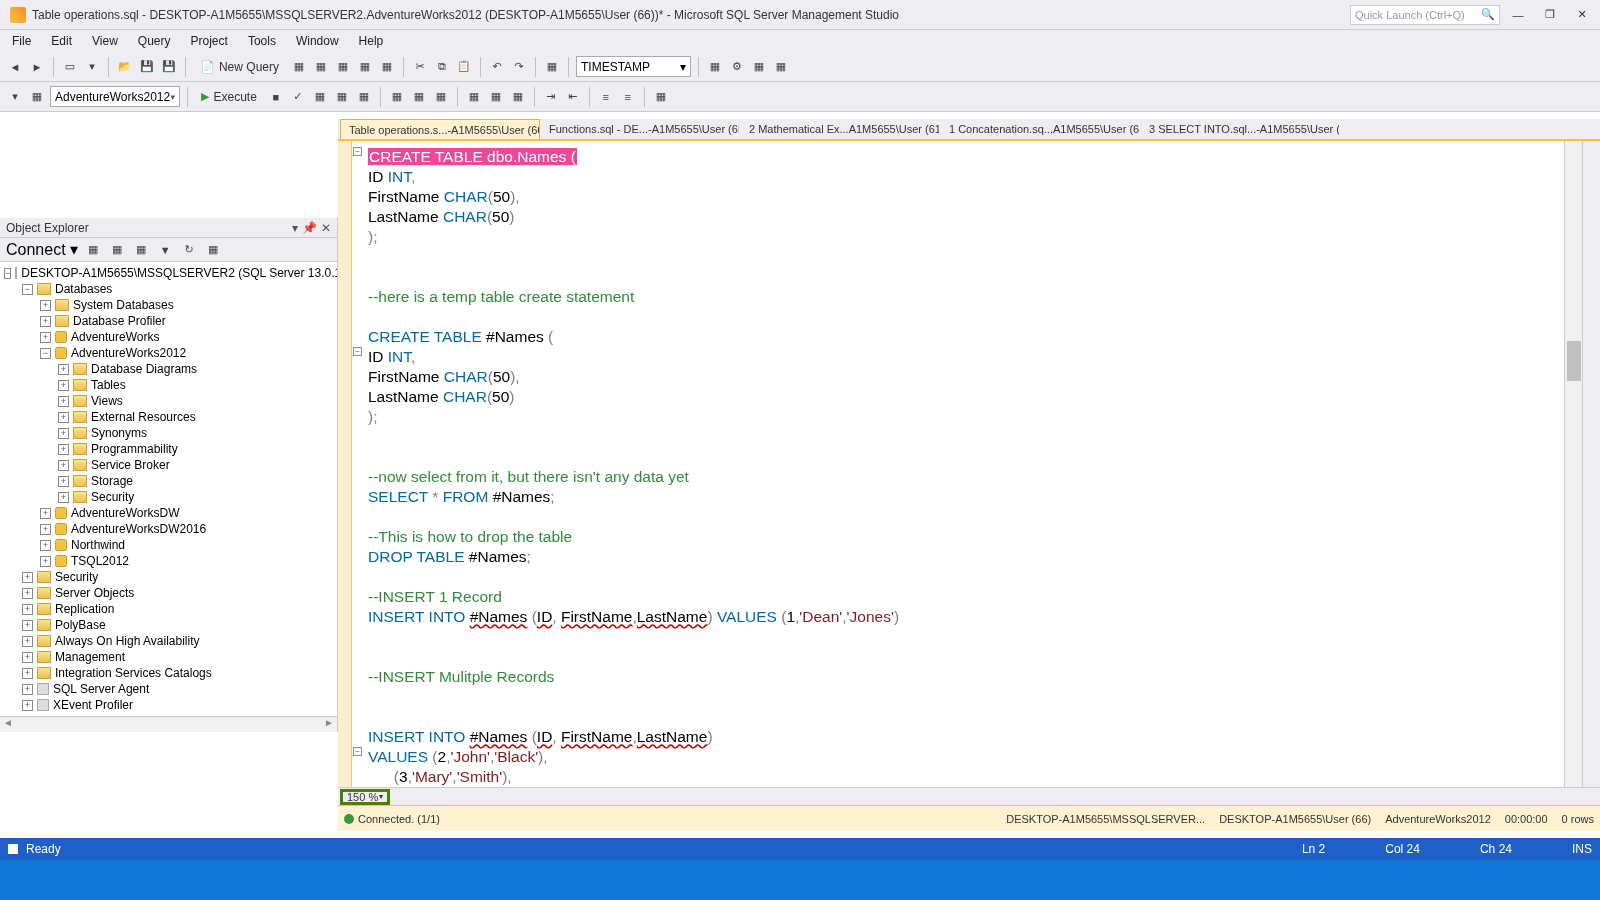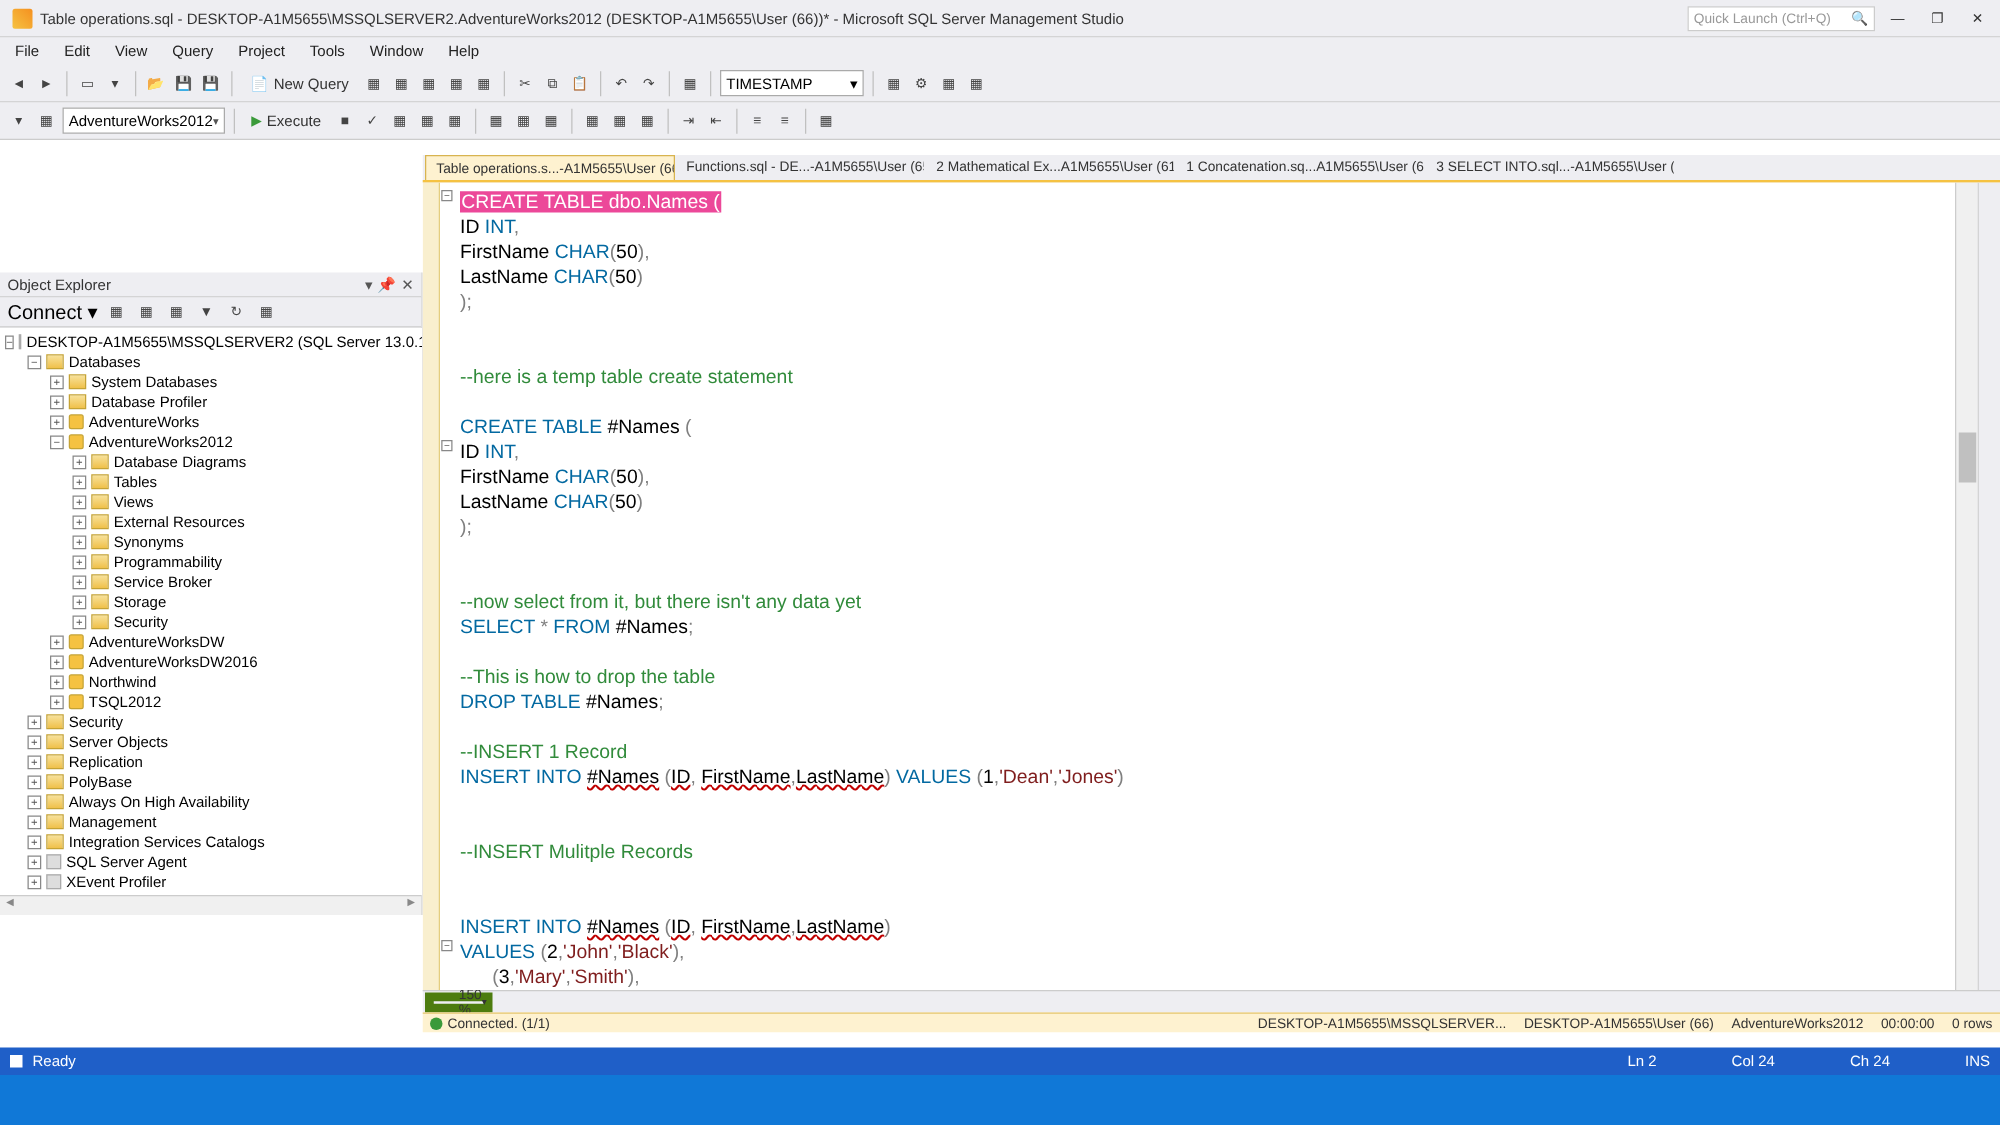--- a/index.html
+++ b/index.html
@@ -46,23 +46,23 @@
 .code { flex:1; background:#fff; font-family: Consolas, monospace; font-size:15.5px; line-height:20px; padding:6px 0 0 4px; position:relative; overflow:hidden; }
 .sel { background:#ec4899; color:#fff; display:inline; padding:0 1px; }
 .kw { color:#0369a1; }
 .gry { color:#808080; }
 .cmd { color:#318b3b; }
 .str { color:#7f1d1d; }
 .err { text-decoration: underline wavy #c00000; }
 .rscroll { width:18px; background:#f0f0f0; border-left:1px solid #ccc; position:relative; }
 .rscroll .thumb { position:absolute; top:200px; left:2px; width:14px; height:40px; background:#c0c0c0; }
 .zoombar { height:18px; background:#eeeef2; border-top:1px solid #ccc; display:flex; align-items:center; font-size:11px; color:#333; }
-.zoombar .zoom { width:50px; border:7px solid #4d7c0f; height:16px; display:flex; align-items:center; padding:0 20px; margin-left:2px; font-size:11px; }
+.zoombar .zoom { width:50px; border:3px solid #4d7c0f; height:16px; display:flex; align-items:center; padding:0 4px; margin-left:2px; font-size:11px; }
 .zoombar .zoom .ar { margin-left:auto; font-size:8px; }
-.statusy { height:16px; background:#fef2d0; border-top:1px solid #e5c66f; display:flex; align-items:center; font-size:11px; padding:0 6px; color:#333; }
+.statusy { height:26px; background:#fef2d0; border-top:1px solid #e5c66f; display:flex; align-items:center; font-size:11px; padding:0 6px; color:#333; }
 .statusy .conn-ic { width:10px; height:10px; border-radius:50%; background:#3a9a3a; margin-right:4px; }
 .statusy .r { margin-left:auto; display:flex; gap:14px; }
 .botstatus { height:22px; background:#1f5fc8; color:#fff; display:flex; align-items:center; padding:0 8px; font-size:12px; }
 .botstatus .r { margin-left:auto; display:flex; gap:60px; }
 .taskbar { height:40px; background:#1078d7; display:flex; align-items:flex-end; }
 </style>
 </head>
 <body>
 
 <div class="titlebar">

